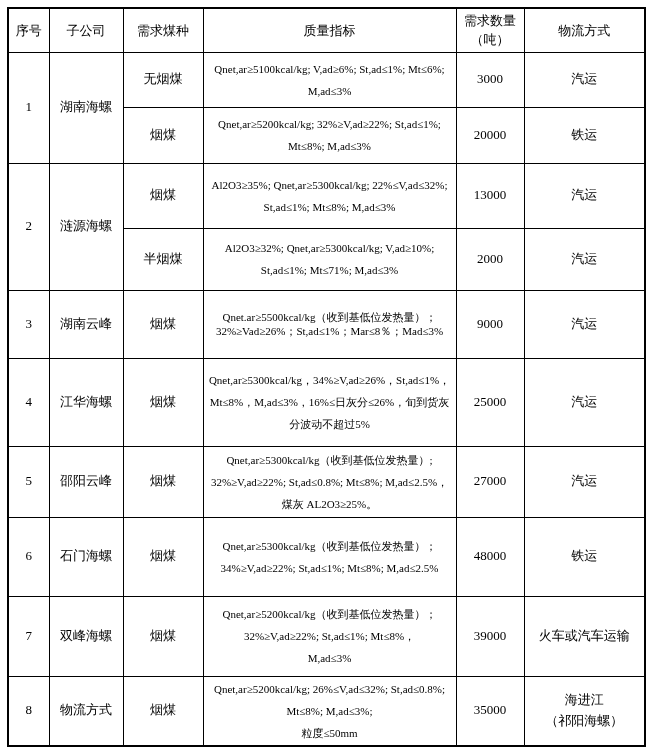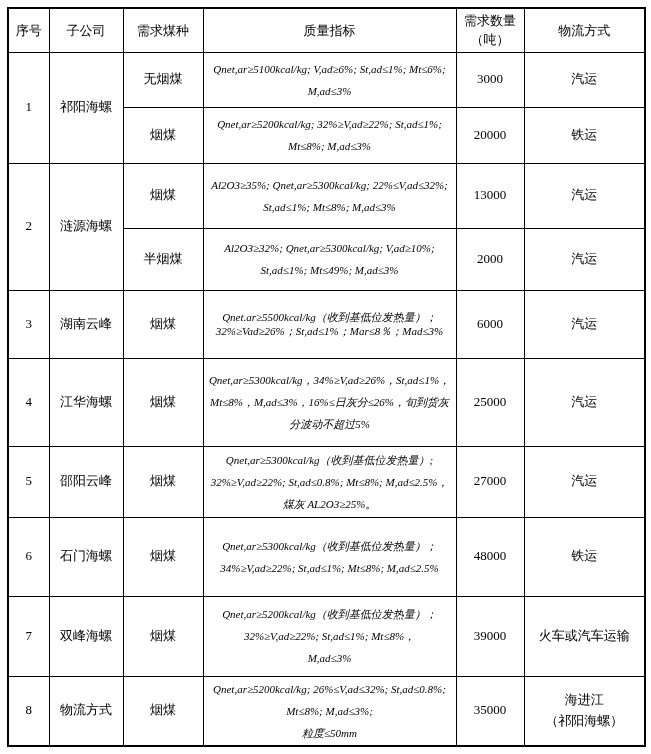--- a/index.html
+++ b/index.html
@@ -42,21 +42,20 @@
     line-height: 1.5;
   }
   td.serial, td.company, td.coal, td.qty, td.logi {
     font-size: 13px;
     line-height: 1.6;
   }
   td.quality {
     font-size: 11px;
     line-height: 2.0;
     padding: 2px 5px;
-    font-style: italic;
   }
   td.quality.q-large {
     font-size: 11px;
     line-height: 1.3;
     font-family: "Liberation Serif", serif;
   }
 </style>
 </head>
 <body>
 
@@ -78,21 +77,21 @@
         <th class="hdr">质量指标</th>
         <th class="hdr">需求数量
 （吨）</th>
         <th class="hdr">物流方式</th>
       </tr>
     </thead>
     <tbody>
 
       <tr style="height:55px">
         <td class="serial" rowspan="2">1</td>
-        <td class="company" rowspan="2">祁阳海螺</td>
+        <td class="company" rowspan="2">湖南海螺</td>
         <td class="coal">无烟煤</td>
         <td class="quality">Qnet,ar≥5100kcal/kg; V,ad≥6%; St,ad≤1%; Mt≤6%; M,ad≤3%</td>
         <td class="qty">3000</td>
         <td class="logi">汽运</td>
       </tr>
       <tr style="height:56px">
         <td class="coal">烟煤</td>
         <td class="quality">Qnet,ar≥5200kcal/kg;  32%≥V,ad≥22%; St,ad≤1%; Mt≤8%; M,ad≤3%</td>
         <td class="qty">20000</td>
         <td class="logi">铁运</td>
@@ -101,31 +100,31 @@
       <tr style="height:65px">
         <td class="serial" rowspan="2">2</td>
         <td class="company" rowspan="2">涟源海螺</td>
         <td class="coal">烟煤</td>
         <td class="quality">Al2O3≥35%; Qnet,ar≥5300kcal/kg; 22%≤V,ad≤32%; St,ad≤1%; Mt≤8%; M,ad≤3%</td>
         <td class="qty">13000</td>
         <td class="logi">汽运</td>
       </tr>
       <tr style="height:62px">
         <td class="coal">半烟煤</td>
-        <td class="quality">Al2O3≥32%;  Qnet,ar≥5300kcal/kg; V,ad≥10%;  St,ad≤1%;  Mt≤49%;  M,ad≤3%</td>
+        <td class="quality">Al2O3≥32%;  Qnet,ar≥5300kcal/kg; V,ad≥10%;  St,ad≤1%;  Mt≤71%;  M,ad≤3%</td>
         <td class="qty">2000</td>
         <td class="logi">汽运</td>
       </tr>
 
       <tr style="height:68px">
         <td class="serial">3</td>
         <td class="company">湖南云峰</td>
         <td class="coal">烟煤</td>
         <td class="quality q-large">Qnet.ar≥5500kcal/kg（收到基低位发热量）；32%≥Vad≥26%；St,ad≤1%；Mar≤8％；Mad≤3%</td>
-        <td class="qty">6000</td>
+        <td class="qty">9000</td>
         <td class="logi">汽运</td>
       </tr>
 
       <tr style="height:88px">
         <td class="serial">4</td>
         <td class="company">江华海螺</td>
         <td class="coal">烟煤</td>
         <td class="quality">Qnet,ar≥5300kcal/kg，34%≥V,ad≥26%，St,ad≤1%，Mt≤8%，M,ad≤3%，16%≤日灰分≤26%，旬到货灰分波动不超过5%</td>
         <td class="qty">25000</td>
         <td class="logi">汽运</td>

